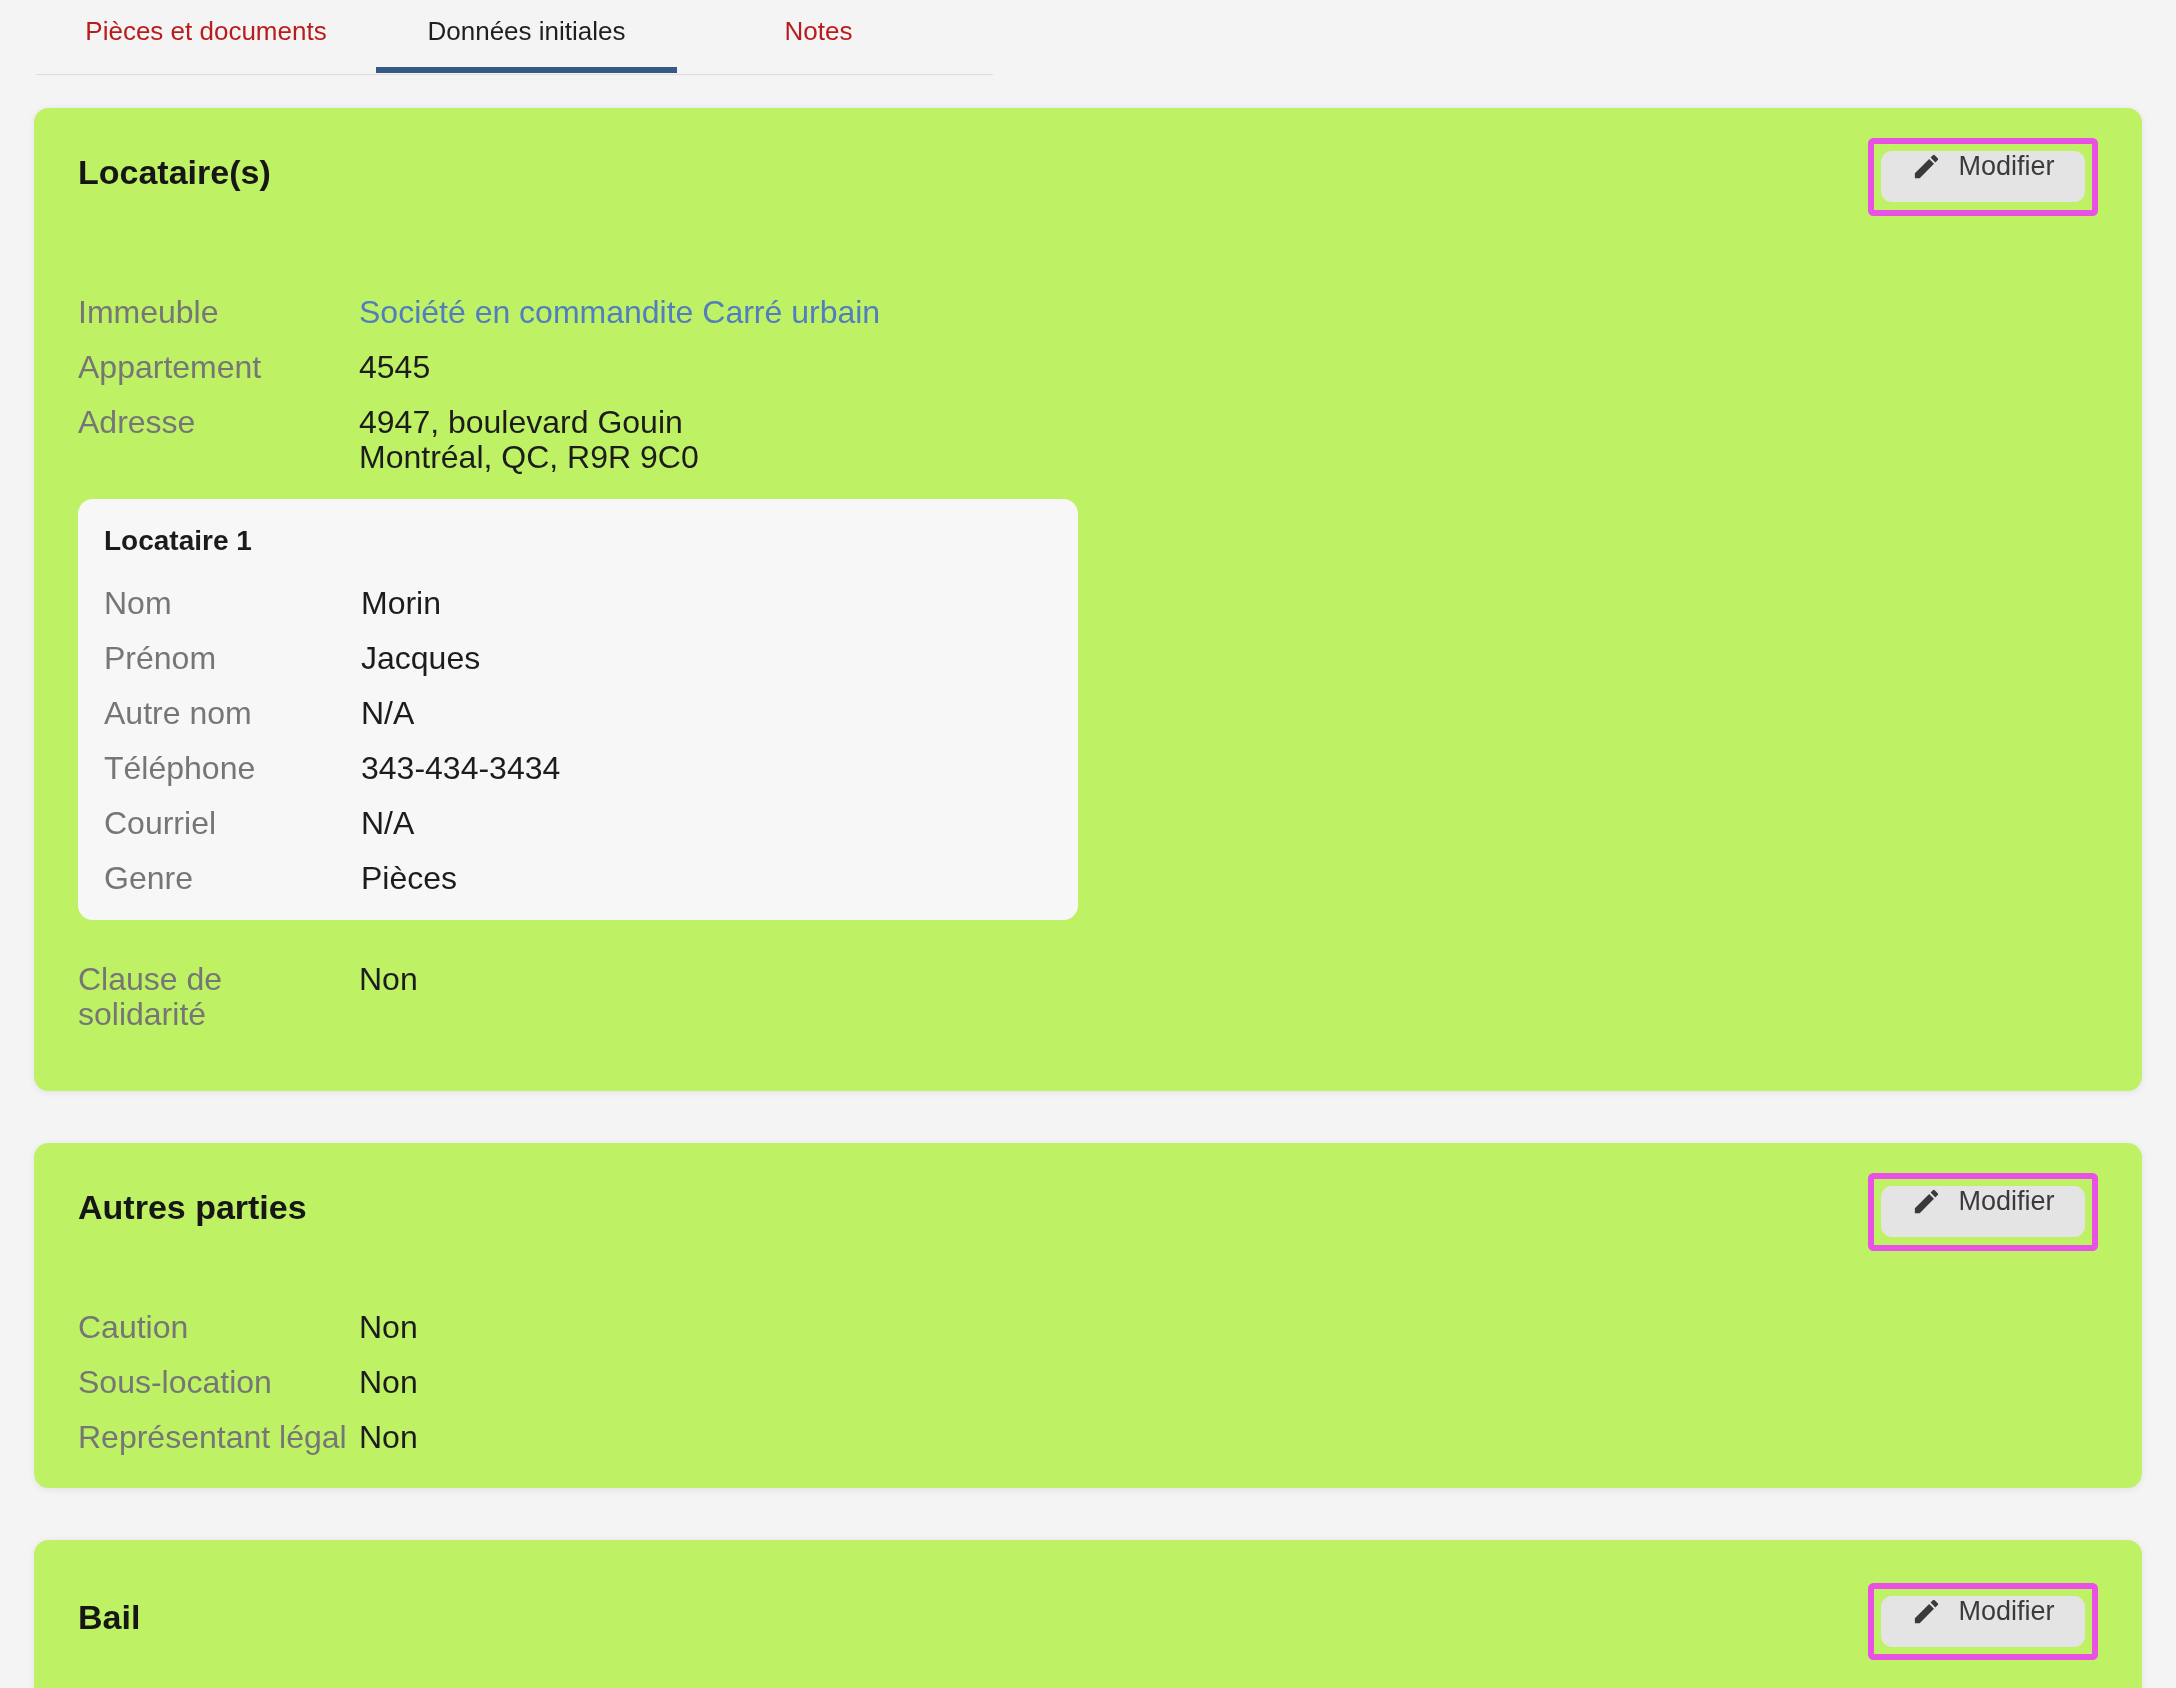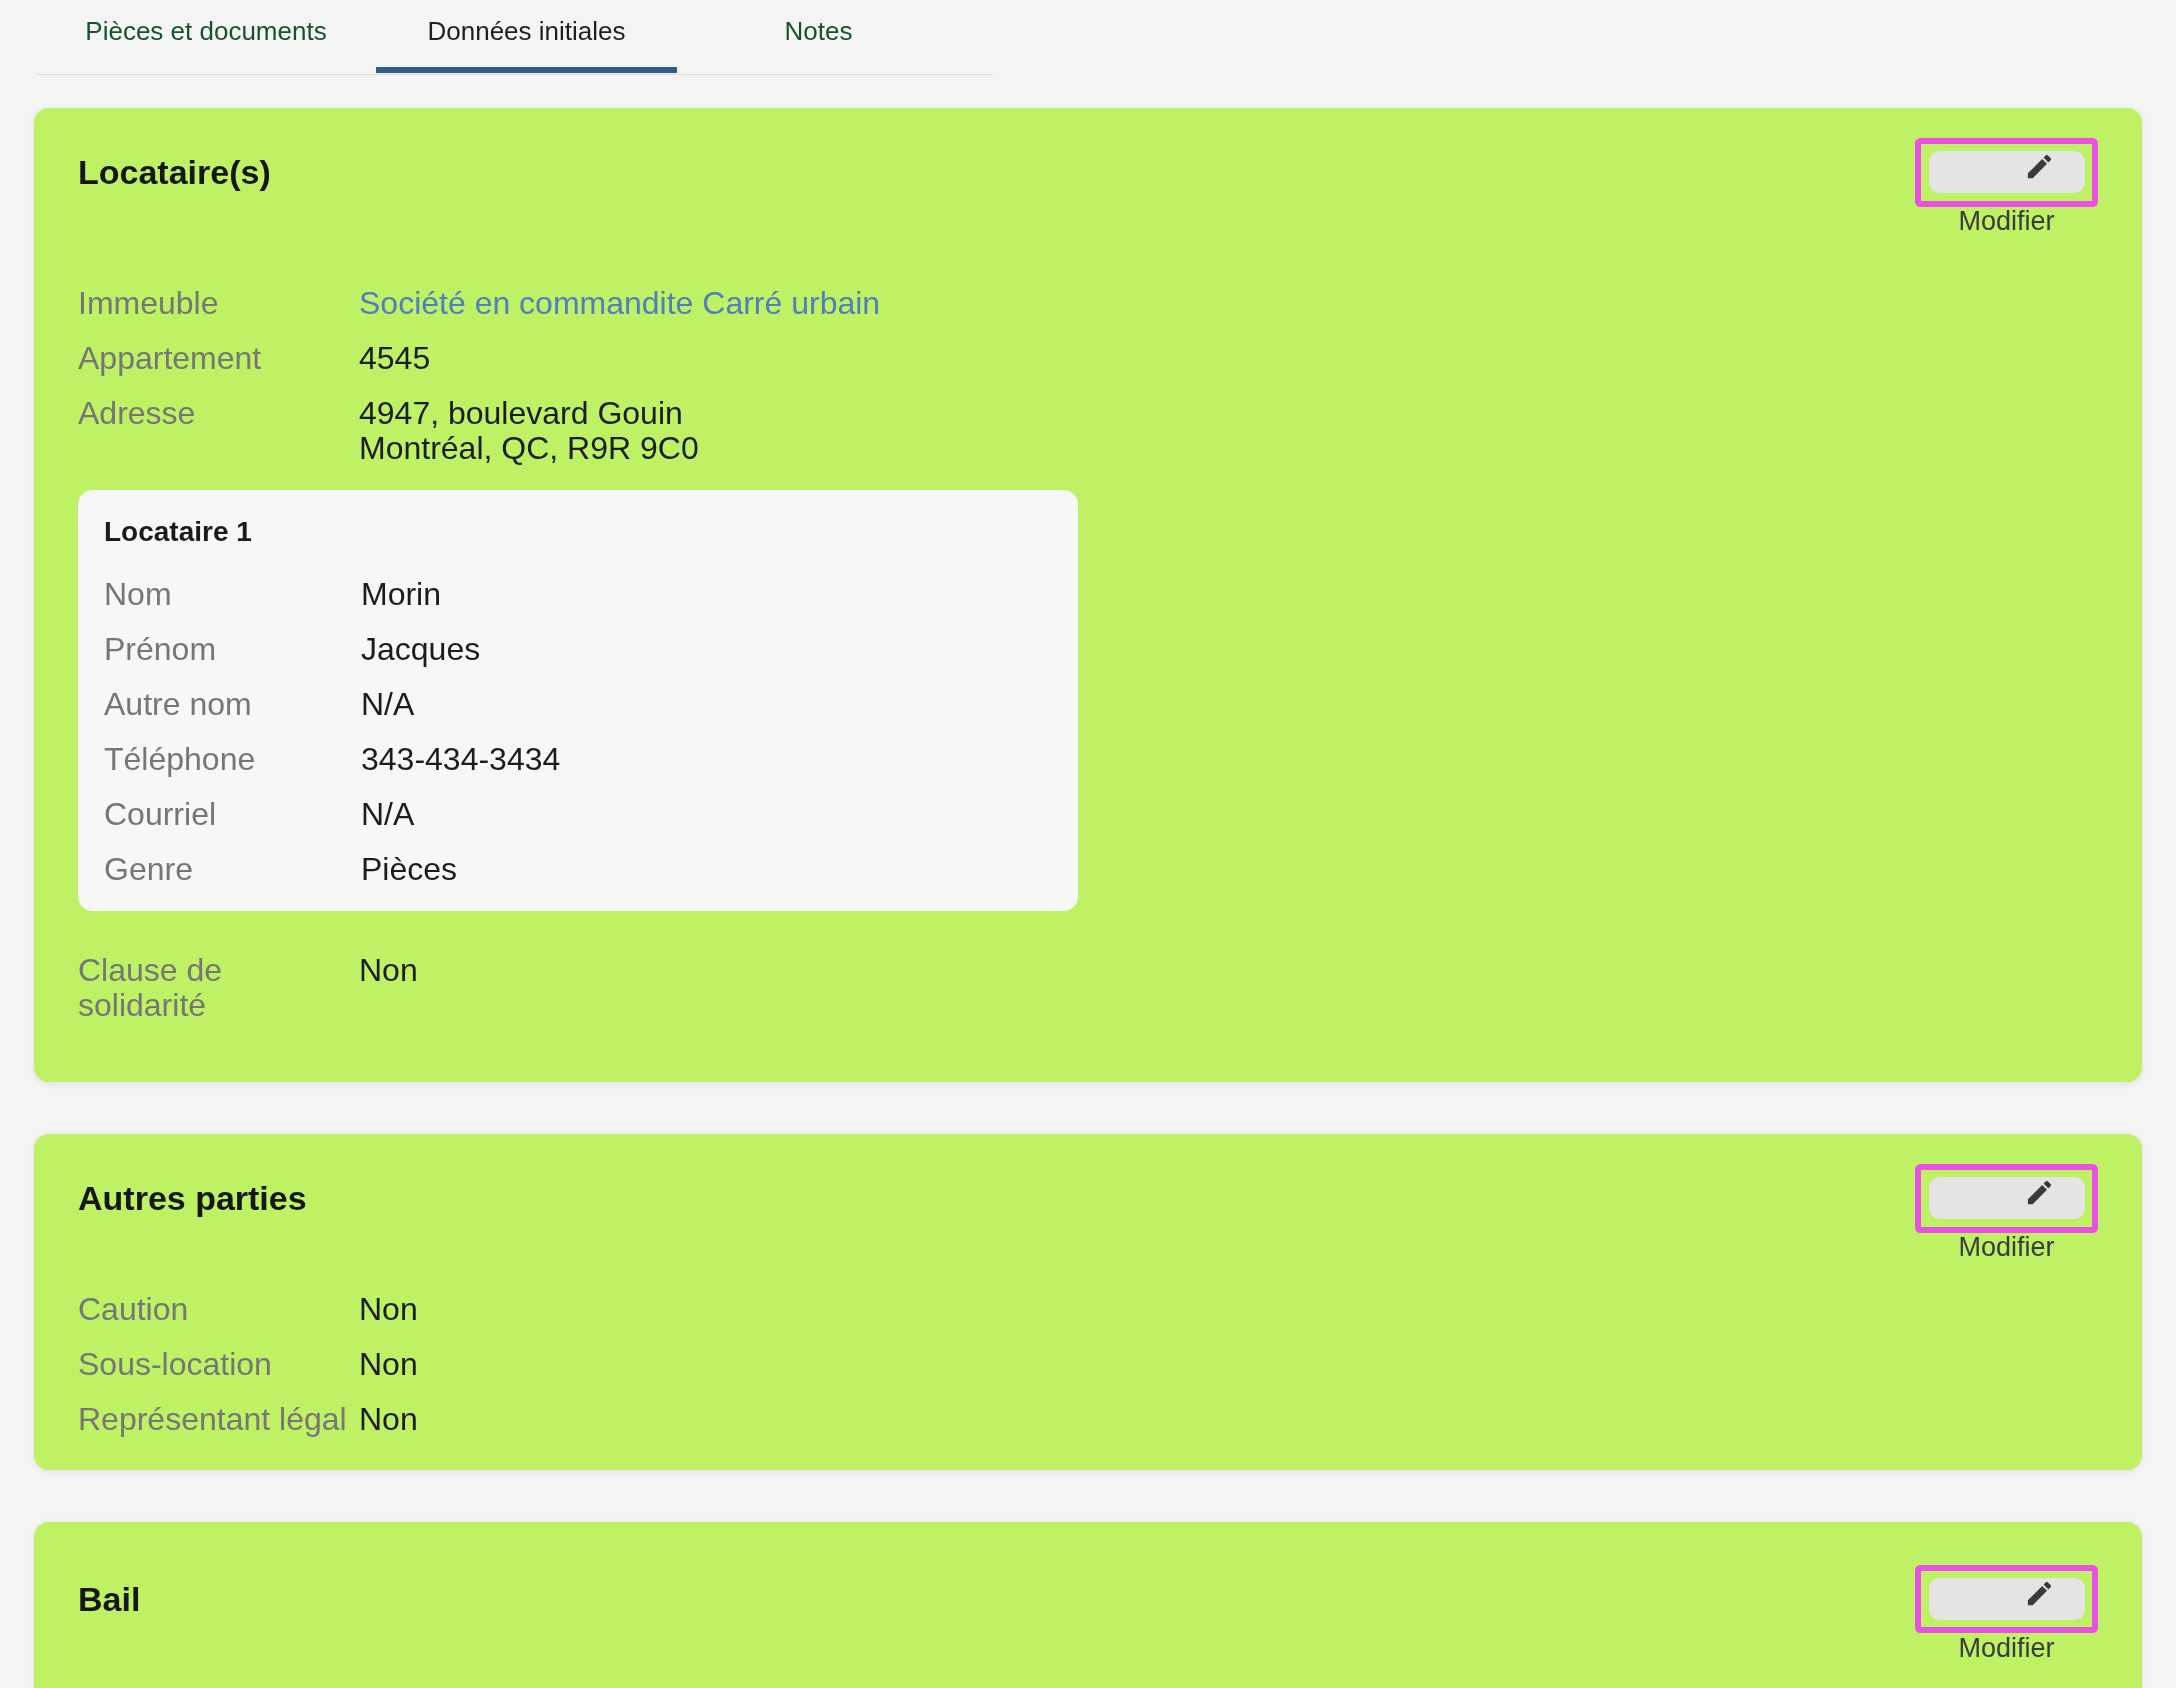--- a/index.html
+++ b/index.html
@@ -20,21 +20,21 @@
   }
   .tab{
     position:relative;
     height:73px;
     display:flex;
     justify-content:center;
     align-items:flex-start;
     padding-top:13px;
     font-size:26px;
     line-height:37px;
-    color:#14532d;
+    color:#b91c1c;
     cursor:pointer;
   }
   .tab.w1{ width:340px; }
   .tab.w2{ width:301px; }
   .tab.w3{ width:283px; }
   .tab.active{ color:#1f1f1f; font-weight:500; }
   .tab.active::after{
     content:"";
     position:absolute;
     left:0; right:0; bottom:0;
@@ -71,32 +71,31 @@
   
   .highlight{
     border:6.5px solid #e851e3;
     border-radius:5.5px;
     padding:7.4px;
     margin-top:-14px;
     background:transparent;
   }
   .btn-edit{
     display:flex;
-    align-items:flex-end;
+    align-items:flex-start;
     gap:16.6px;
-    height:42px;
+    height:51px;
     padding:0 30px;
     background:#e4e4e4;
     border:none;
     border-radius:11px;
     font-family:inherit;
     font-size:27px;
     color:#3a3a3a;
     cursor:pointer;
-    flex-direction:column;
   }
   .btn-edit svg{ width:31px; height:31px; fill:#3a3a3a; }
 
   
   .row{
     display:flex;
     margin-bottom:20px;
     font-size:32px;
     line-height:35px;
   }

